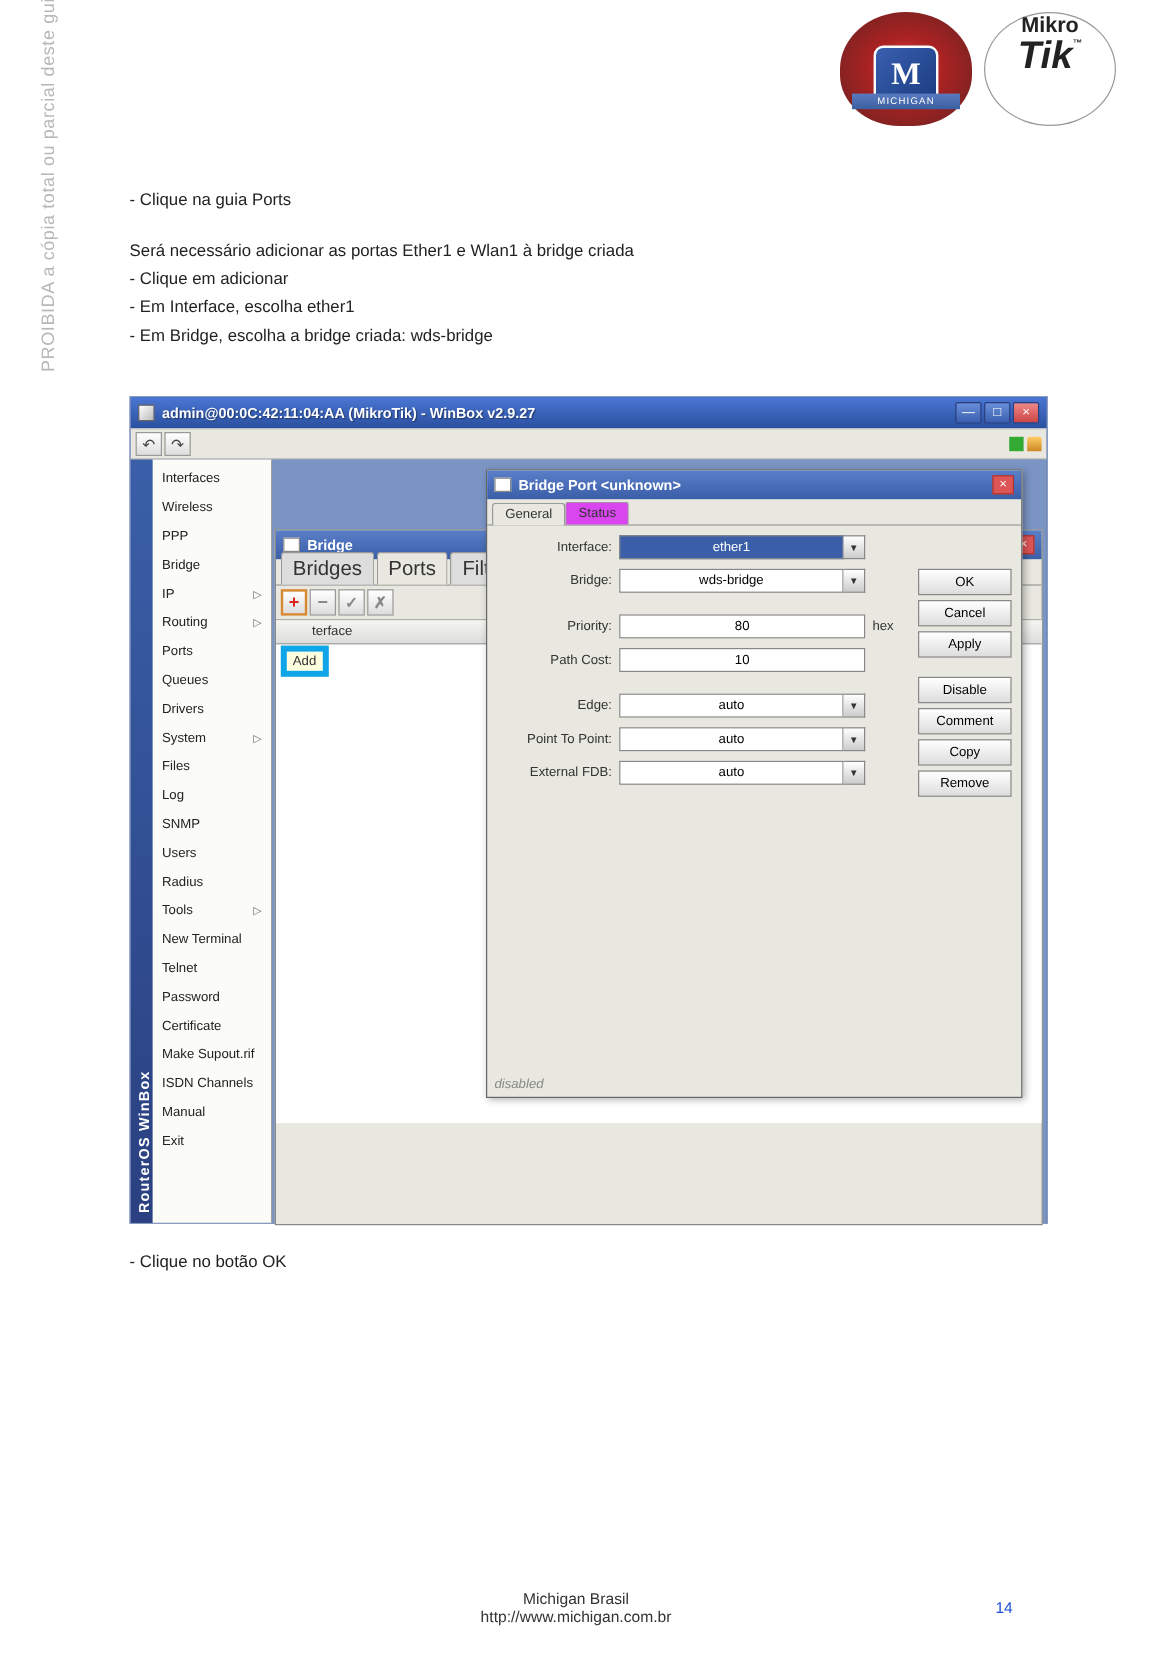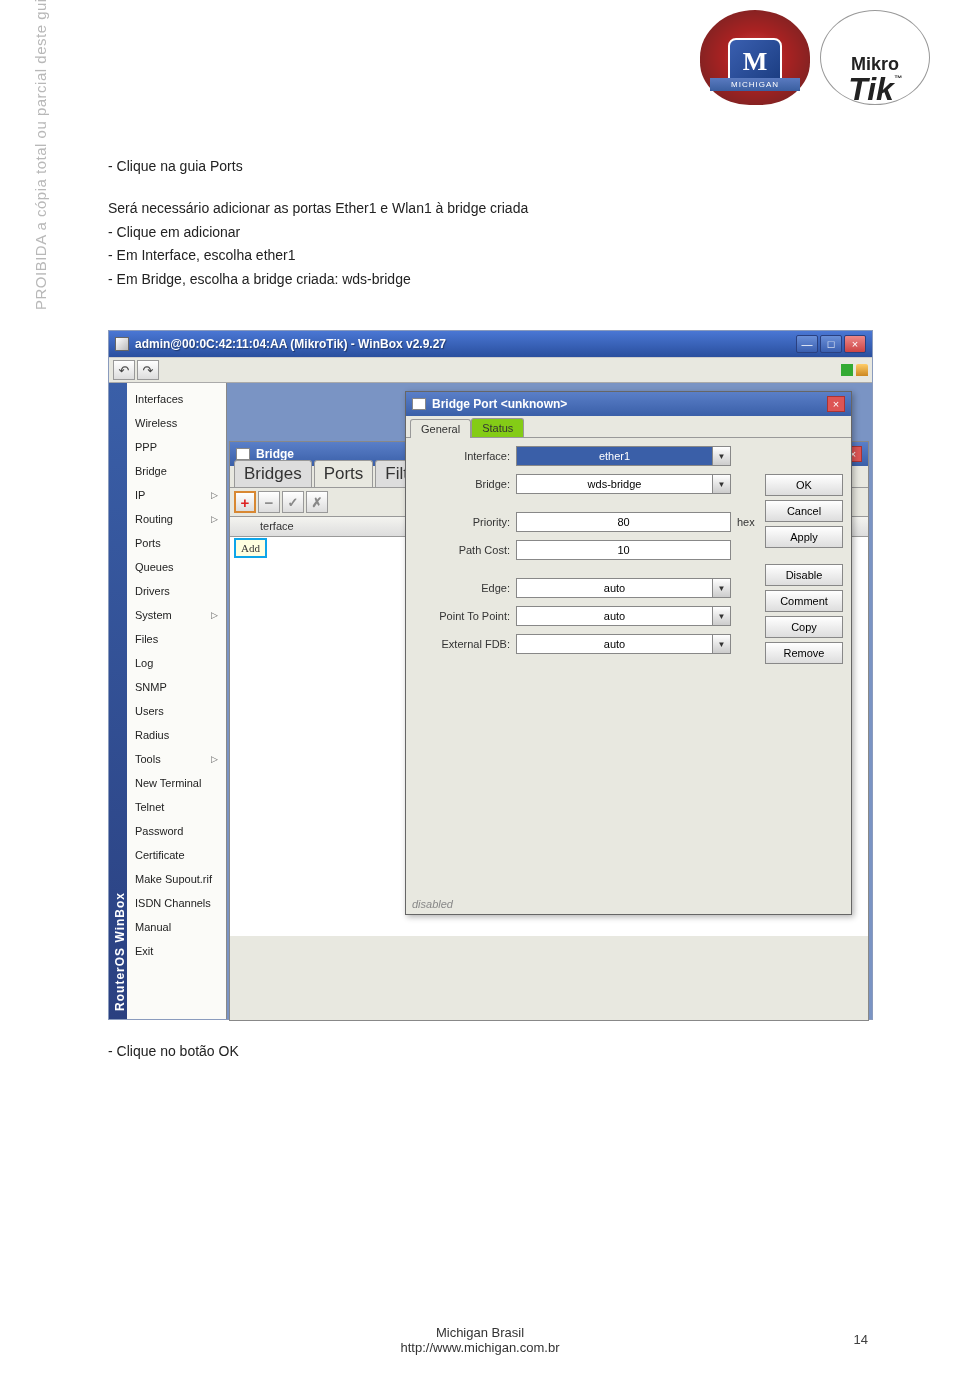--- a/index.html
+++ b/index.html
@@ -6,21 +6,21 @@
   body { width: 960px; height: 1383px; background: #fff; font-family: Verdana, Arial, sans-serif; position: relative; color: #333; }
   
   
   .header { position: absolute; top: 10px; right: 30px; display: flex; gap: 10px; align-items: center; }
   .logo-michigan { width: 110px; height: 95px; position: relative; }
   .logo-michigan .eagle { width: 110px; height: 95px; background: radial-gradient(ellipse at center, #d44 0%, #a22 40%, #622 100%); border-radius: 50% 50% 45% 45%; position: relative; }
   .logo-michigan .shield { position: absolute; top: 28px; left: 28px; width: 54px; height: 48px; background: linear-gradient(135deg, #3a5fb0, #1a3c80); border: 2px solid #fff; border-radius: 8px; display: flex; align-items: center; justify-content: center; }
   .logo-michigan .shield .m { color: #fff; font-weight: bold; font-size: 26px; font-family: serif; }
   .logo-michigan .banner { position: absolute; bottom: 14px; left: 10px; right: 10px; background: linear-gradient(#5a7ac0, #3a5fa0); color: #fff; font-size: 8px; text-align: center; padding: 2px; letter-spacing: 1px; }
   
-  .logo-mikrotik { width: 110px; height: 95px; border: 1px solid #999; border-radius: 50%; display: flex; flex-direction: column; align-items: center; justify-content: flex-end; background: #fff; }
+  .logo-mikrotik { width: 110px; height: 95px; border: 1px solid #999; border-radius: 50%; display: flex; flex-direction: column; align-items: center; justify-content: flex-start; background: #fff; }
   .logo-mikrotik .mk-top { font-size: 18px; font-weight: bold; color: #222; }
   .logo-mikrotik .mk-bot { font-size: 32px; font-weight: 900; font-style: italic; color: #222; line-height: 0.9; position: relative; }
   .logo-mikrotik .tm { font-size: 8px; vertical-align: top; }
   
   
   .watermark { position: absolute; left: 32px; top: 310px; transform: rotate(-90deg); transform-origin: left top; font-size: 15px; color: #b8b8b8; white-space: nowrap; letter-spacing: 0.5px; width: 900px; text-align: left; }
   
   
   .body-text { position: absolute; left: 108px; top: 155px; font-size: 14px; line-height: 1.7; color: #222; }
   .body-text .heading { margin-bottom: 18px; }
@@ -65,52 +65,52 @@
   .bridge-win .btitle .bclose { width: 18px; height: 16px; background: #d55; border: 1px solid #a33; color: #fff; font-size: 11px; text-align: center; line-height: 14px; }
   .bridge-win .btabs { height: 22px; border-bottom: 1px solid #999; display: flex; align-items: flex-end; padding: 0 4px; gap: 2px; }
   .bridge-win .btab { padding: 3px 9px; font-size: 17px; background: #ddd; border: 1px solid #999; border-bottom: none; border-radius: 3px 3px 0 0; }
   .bridge-win .btab.active { background: #e8e8e0; }
   .bridge-win .btools { height: 28px; display: flex; align-items: center; padding: 0 4px; gap: 2px; }
   .bridge-win .bbtn { width: 22px; height: 22px; border: 1px solid #999; background: linear-gradient(#fff, #ddd); display: flex; align-items: center; justify-content: center; font-size: 15px; font-weight: bold; }
   .bridge-win .bbtn.add { color: #d22; border: 2px solid #d88833; }
   .bridge-win .bbtn.rem { color: #888; }
   .bridge-win .bbtn.ok { color: #888; font-size: 13px; }
   .bridge-win .bbtn.no { color: #888; font-size: 13px; }
-  .add-tooltip { position: absolute; top: 96px; left: 4px; background: #ffffe0; border: 2px solid #0ea5e9; padding: 2px 5px; font-size: 11px; z-index: 5; font-family: Liberation Serif, serif; }
+  .add-tooltip { position: absolute; top: 96px; left: 4px; background: #ffffe0; border: 5px solid #0ea5e9; padding: 2px 5px; font-size: 11px; z-index: 5; }
   .bridge-win .blist { border-top: 1px solid #999; height: 420px; background: #fff; }
   .bridge-win .bheader { height: 20px; background: linear-gradient(#f4f4f0, #ddd); border-bottom: 1px solid #999; padding: 3px 30px; font-size: 11px; }
   
   
   .port-dialog { position: absolute; left: 178px; top: 8px; width: 447px; height: 524px; background: #e8e8e0; border: 1px solid #666; z-index: 10; box-shadow: 2px 2px 6px rgba(0,0,0,0.3); }
   .port-dialog .ptitle { height: 24px; background: linear-gradient(#5a7fc8, #3a5fa8); display: flex; align-items: center; padding: 0 6px; }
   .port-dialog .ptitle .picon { width: 14px; height: 12px; background: #fff; border: 1px solid #888; margin-right: 6px; }
   .port-dialog .ptitle span { color: #fff; font-size: 12px; font-weight: bold; flex: 1; }
   .port-dialog .ptitle .pclose { width: 18px; height: 16px; background: #d55; border: 1px solid #a33; color: #fff; font-size: 11px; text-align: center; line-height: 14px; }
   .port-dialog .ptabs { height: 22px; display: flex; align-items: flex-end; padding: 0 4px; gap: 0; border-bottom: 1px solid #999; }
-  .port-dialog .ptab { padding: 3px 10px; font-size: 11px; border: 1px solid #999; border-bottom: none; background: #84cc16; border-radius: 3px 3px 0 0; }
+  .port-dialog .ptab { padding: 3px 10px; font-size: 11px; border: 1px solid #999; border-bottom: none; background: #d946ef; border-radius: 3px 3px 0 0; }
   .port-dialog .ptab.active { background: #e8e8e0; position: relative; top: 1px; }
-  .port-dialog .pbody { display: flex; padding: 8px; height: 388px; }
+  .port-dialog .pbody { display: flex; padding: 8px; gap: 10px; height: 388px; }
   .port-dialog .pform { flex: 1; }
   .port-dialog .prow { display: flex; align-items: center; margin-bottom: 8px; }
   .port-dialog .prow label { width: 102px; text-align: right; font-size: 11px; padding-right: 6px; }
   .port-dialog .prow .field { flex: 1; display: flex; align-items: center; }
   .port-dialog .prow input { flex: 1; height: 20px; border: 1px solid #888; padding: 0 4px; font-size: 11px; text-align: center; }
   .port-dialog .prow .dd { width: 18px; height: 20px; border: 1px solid #888; border-left: none; background: linear-gradient(#fff, #ccc); display: flex; align-items: center; justify-content: center; font-size: 8px; }
   .port-dialog .prow .suffix { margin-left: 6px; font-size: 11px; width: 28px; }
   .port-dialog .prow.sel input { background: #3a5fa8; color: #fff; }
   .port-dialog .pside { width: 78px; display: flex; flex-direction: column; gap: 4px; margin-top: 28px; }
   .port-dialog .pside button { height: 22px; border: 1px solid #888; background: linear-gradient(#fff, #ddd); font-size: 11px; }
   .port-dialog .pstatus { position: absolute; bottom: 4px; left: 6px; font-size: 11px; color: #888; font-style: italic; }
   
   
   .footer-text { position: absolute; left: 108px; top: 1043px; font-size: 14px; color: #222; }
   
   
   .page-footer { position: absolute; bottom: 28px; left: 0; right: 0; text-align: center; font-size: 13px; color: #333; }
-  .page-number { position: absolute; bottom: 36px; right: 92px; font-size: 13px; color: #404040; }
+  .page-number { position: absolute; bottom: 36px; right: 116px; font-size: 13px; color: #1d4ed8; }
 </style>
 </head>
 <body>
 
 <div class="header">
   <div class="logo-michigan">
     <div class="eagle"></div>
     <div class="shield">
         <span class="m">M</span>
       </div>

